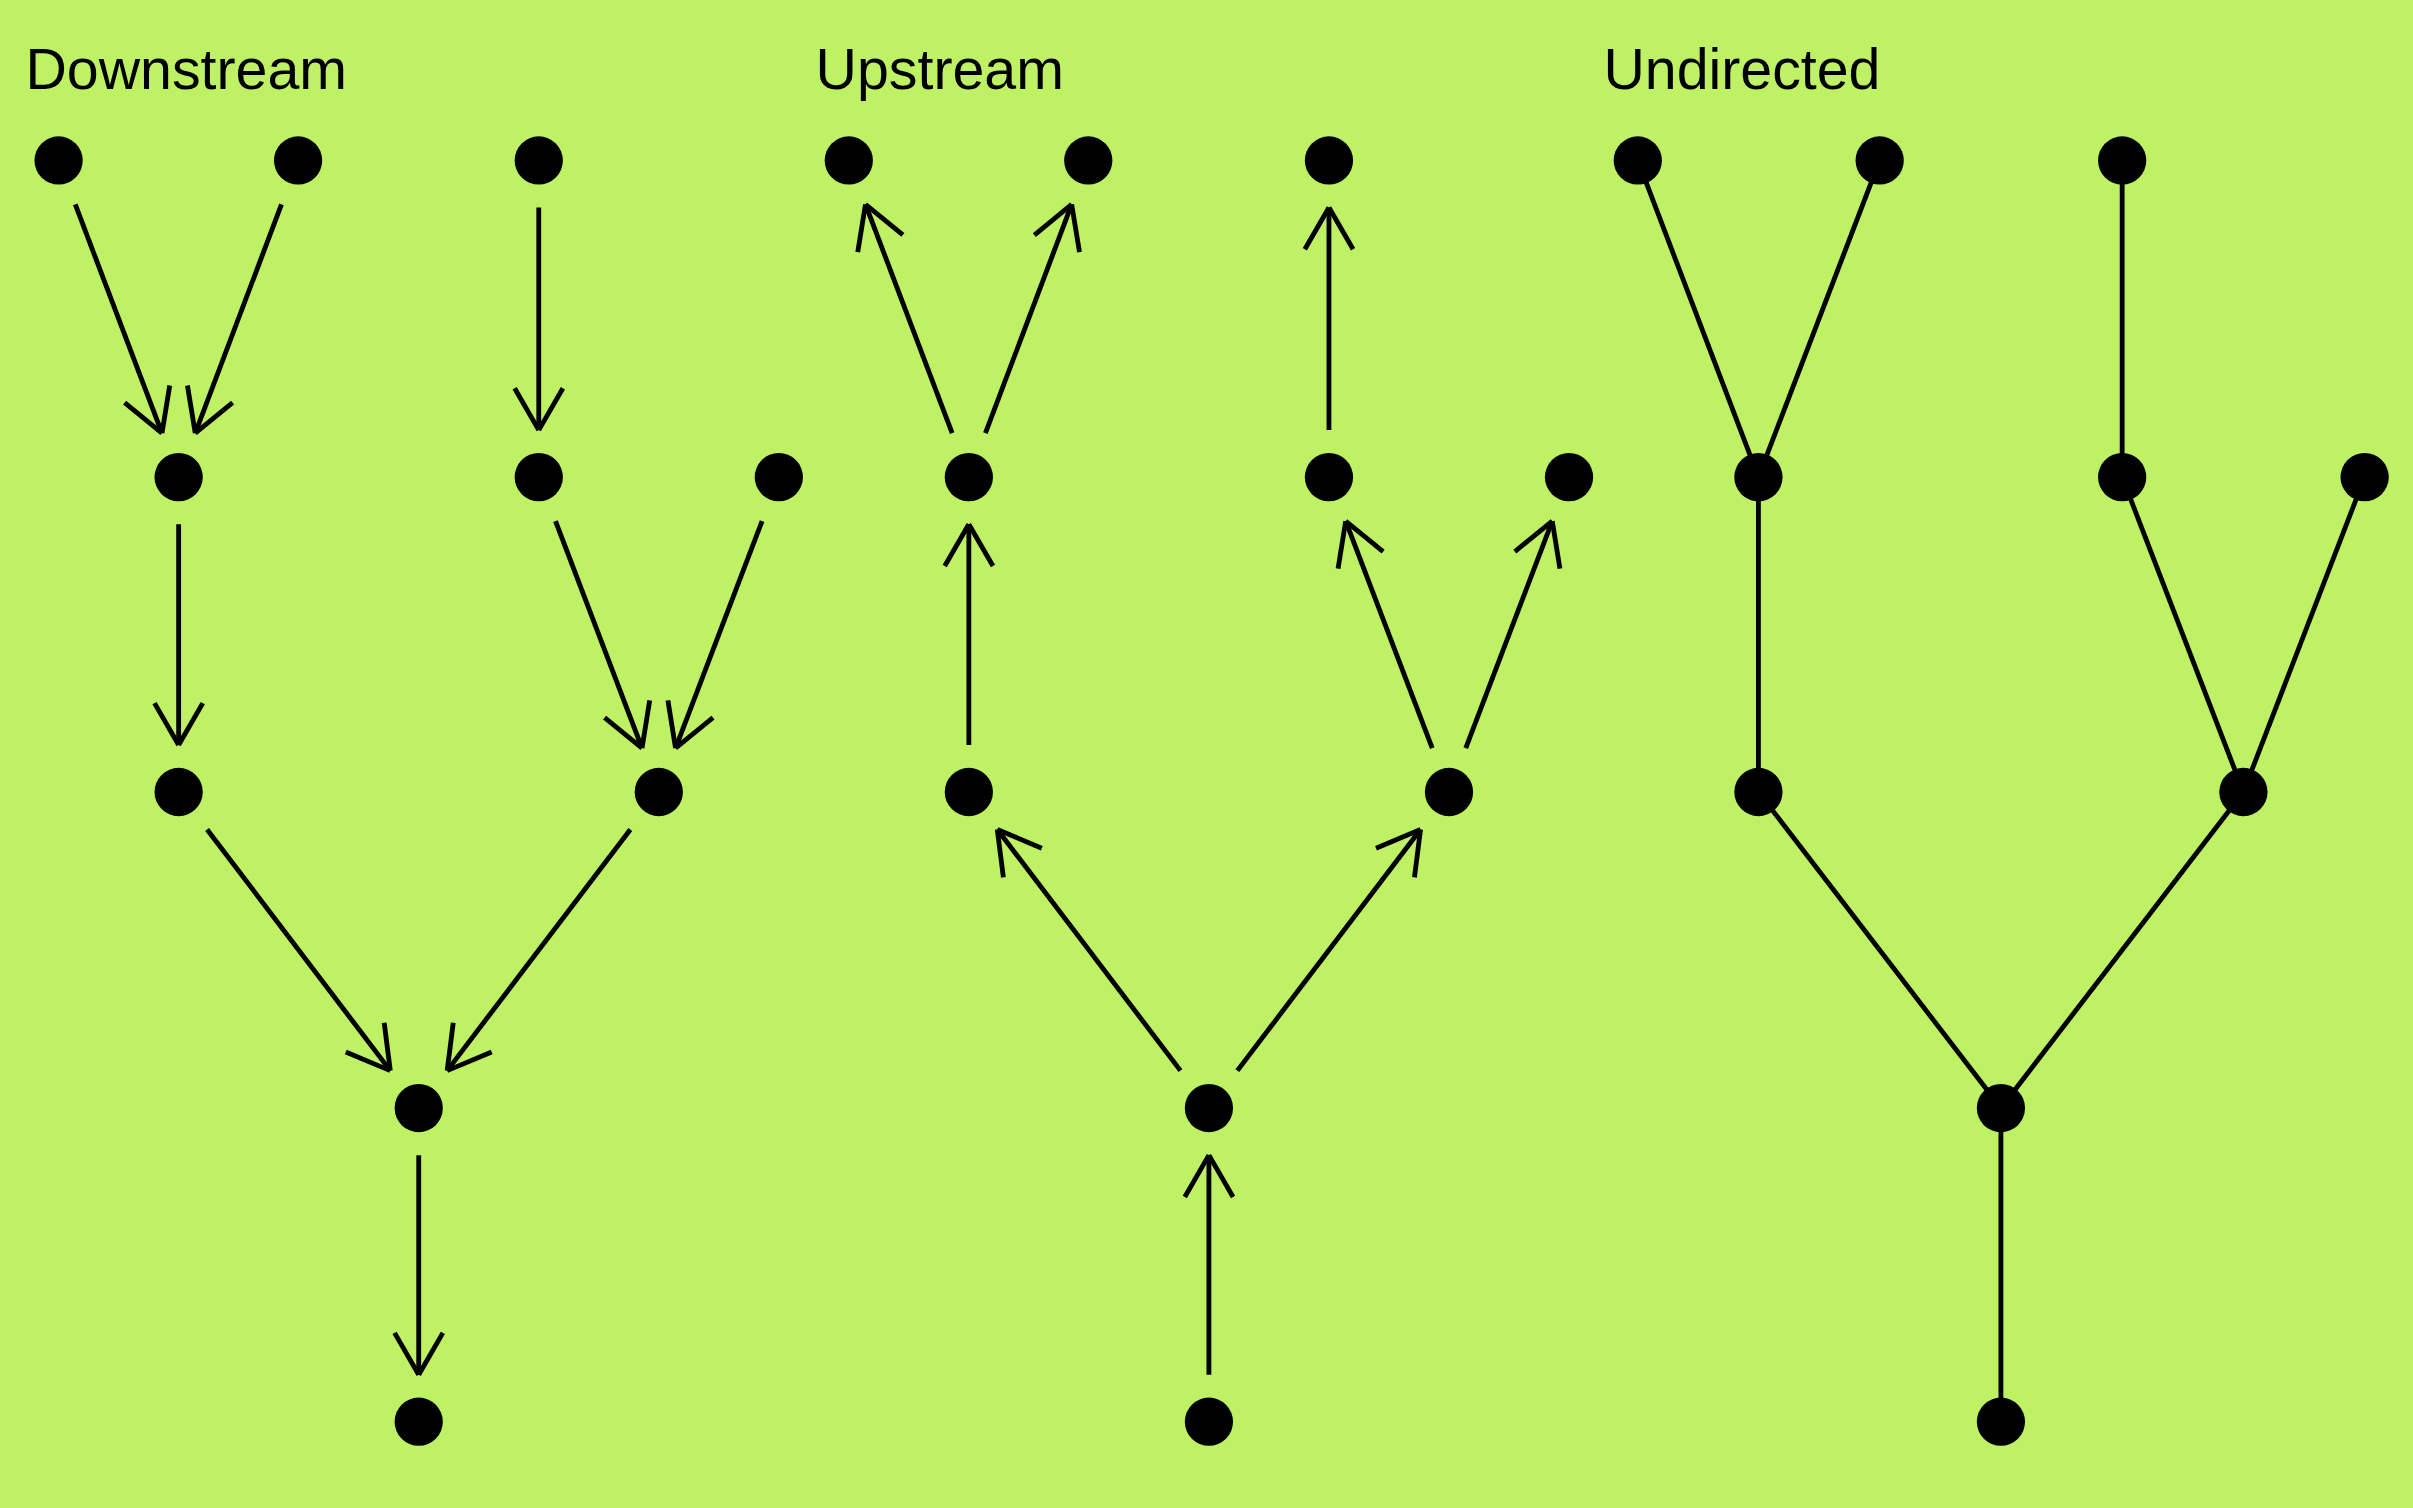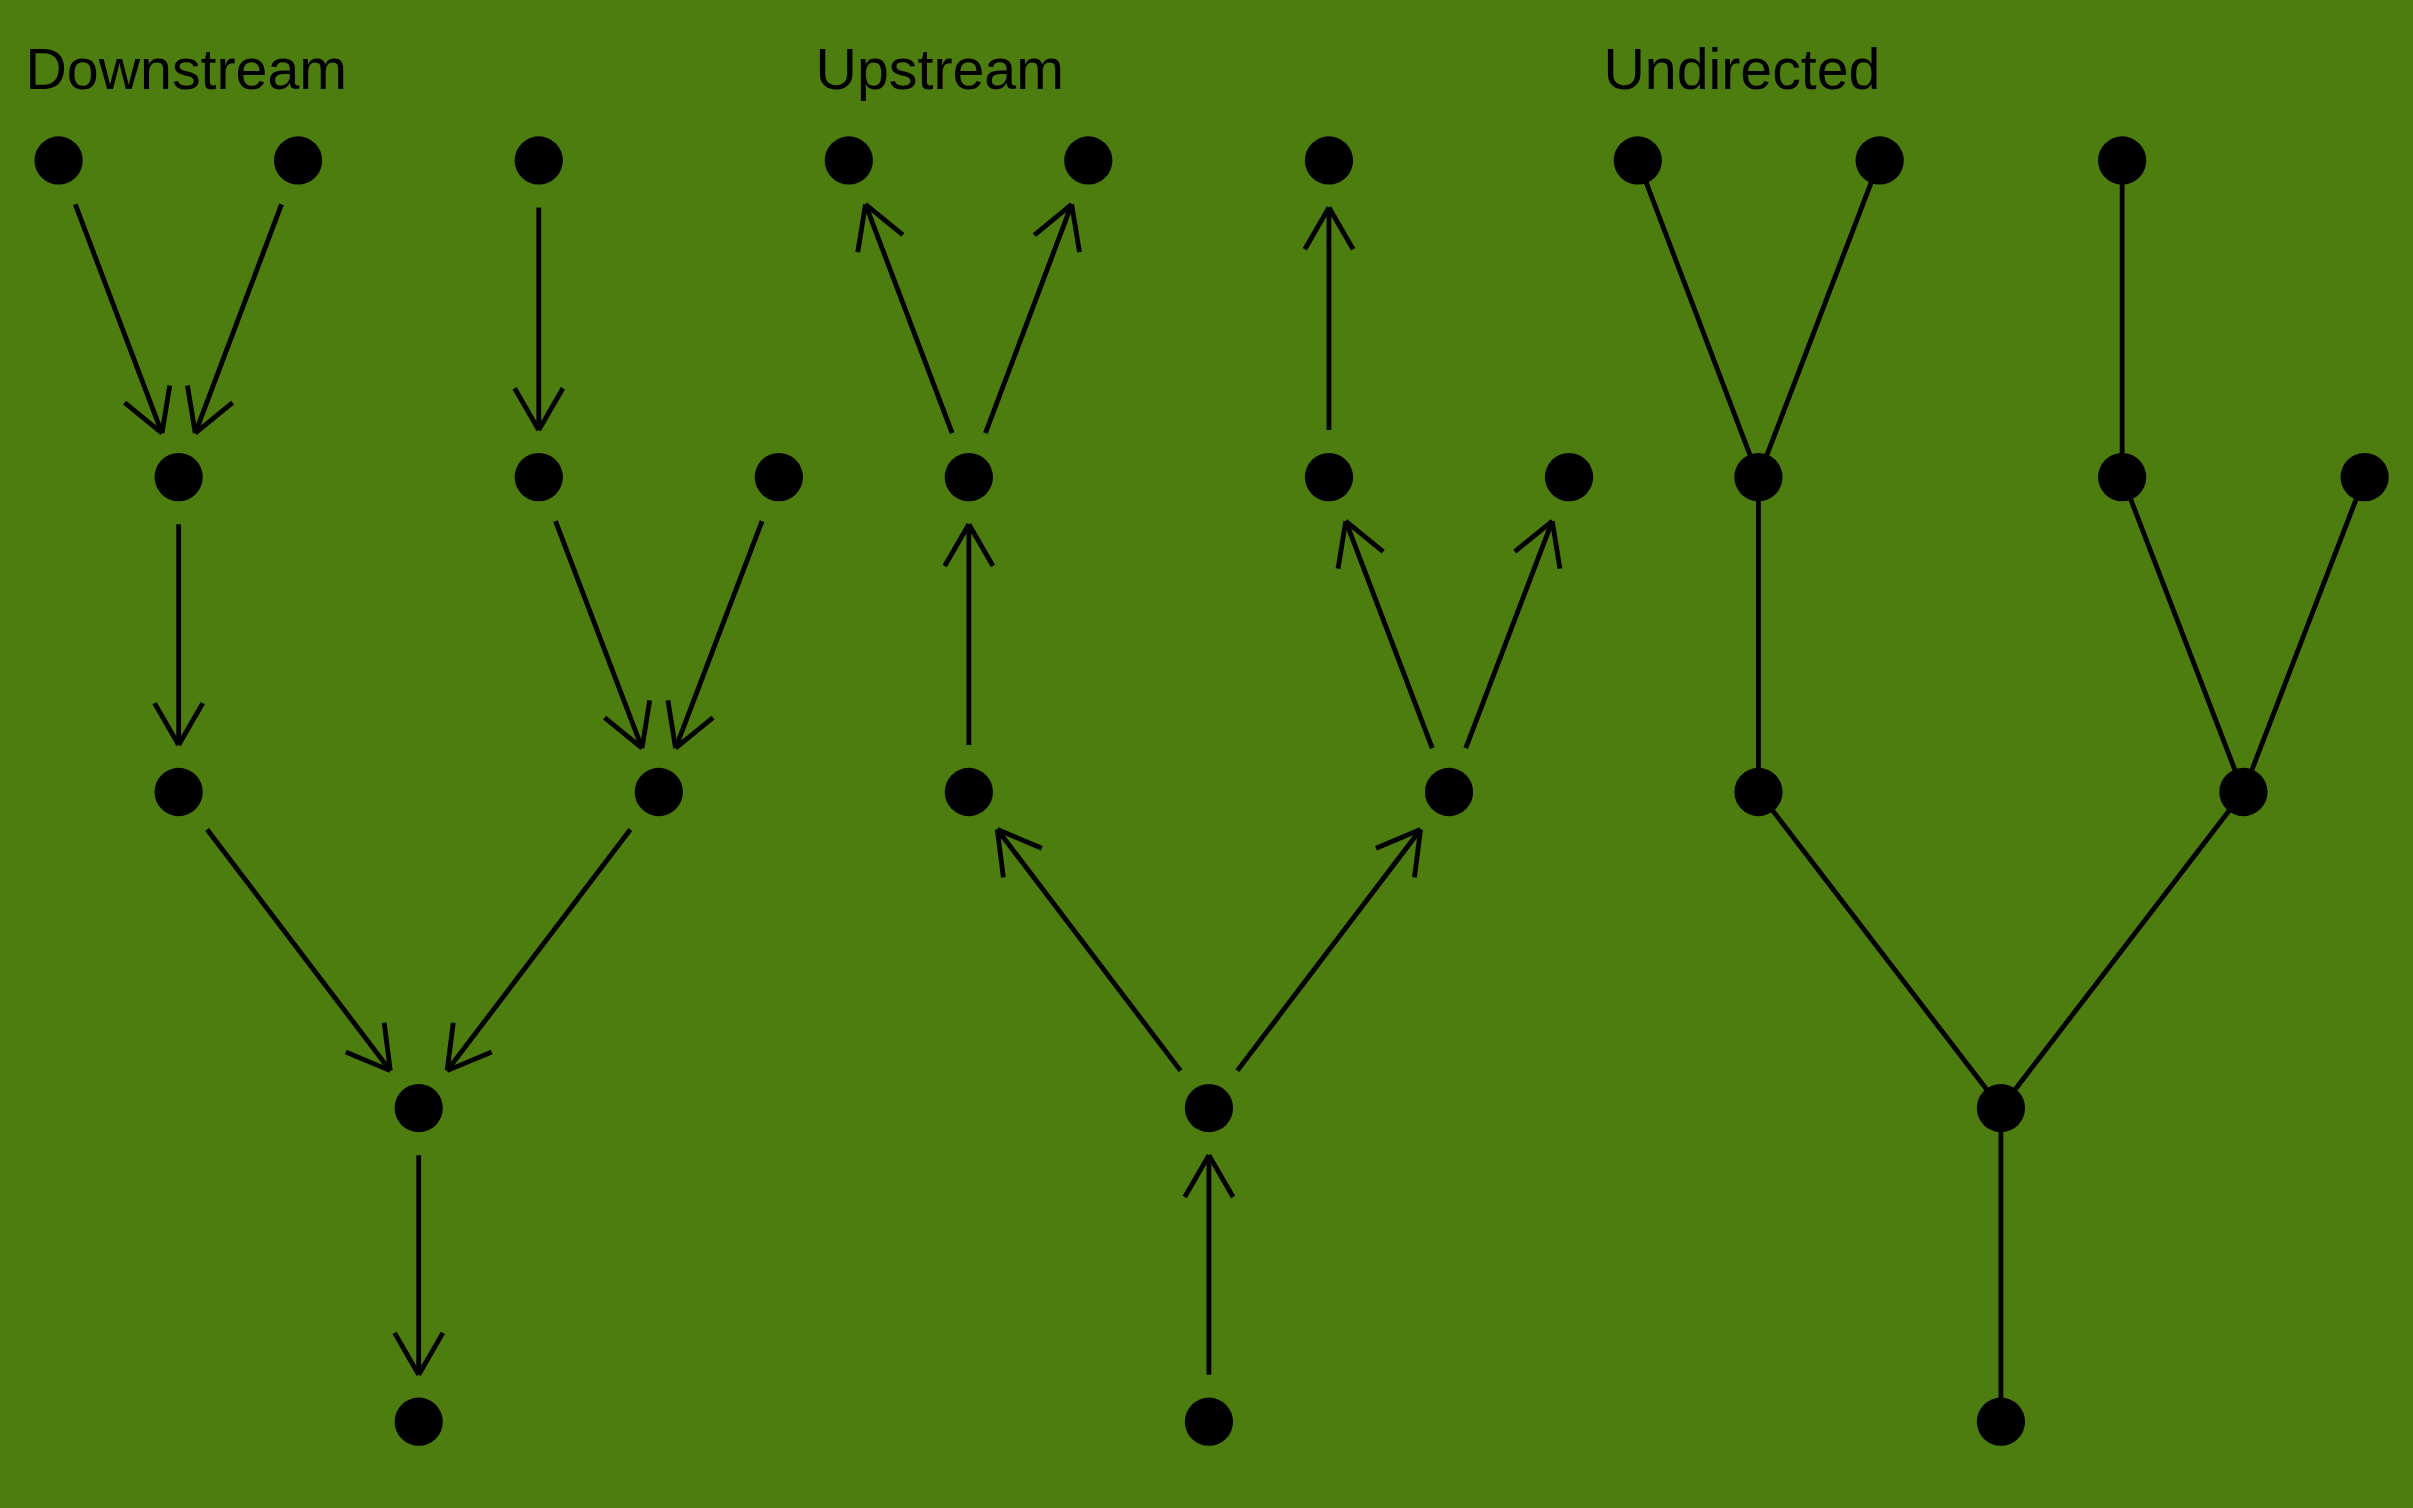--- a/index.html
+++ b/index.html
@@ -4,21 +4,21 @@
 <style>
   html, body {
     margin: 0;
     padding: 0;
     background: #ffffff;
   }
   .stage {
     position: relative;
     width: 2413px;
     height: 1508px;
-    background: #4d7c0f;
+    background: #bef264;
     overflow: hidden;
   }
   svg {
     display: block;
     width: 2413px;
     height: 1508px;
   }
   .panel-title {
     font-family: "Liberation Sans", "DejaVu Sans", sans-serif;
     font-weight: 400;

